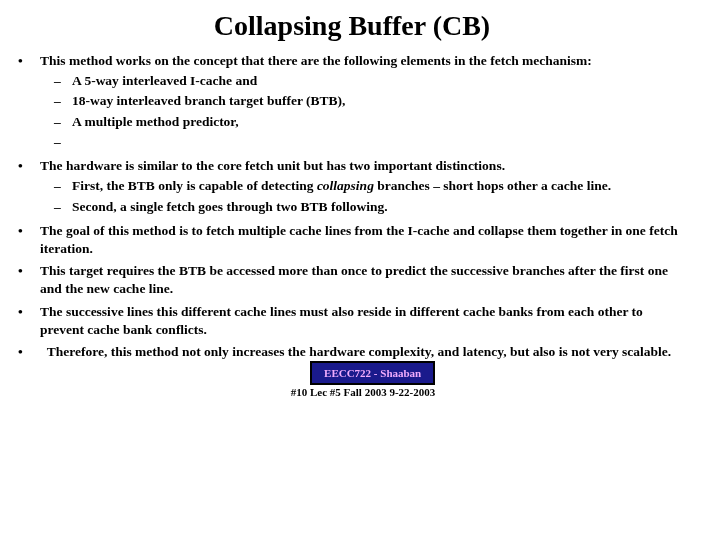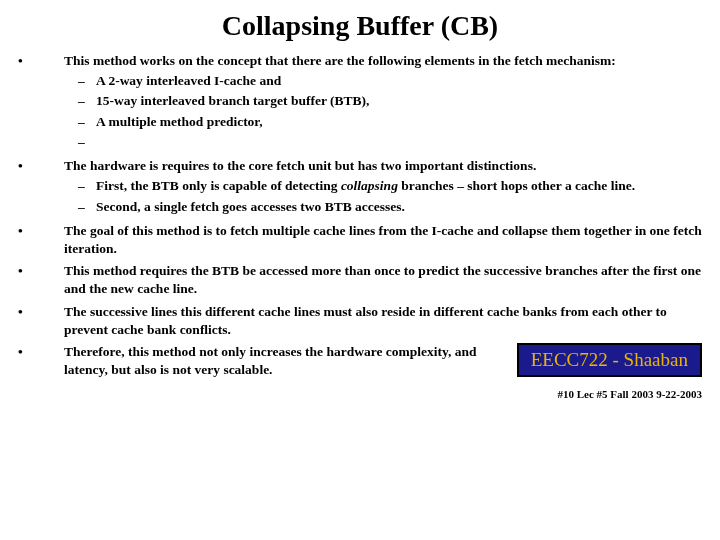--- a/index.html
+++ b/index.html
@@ -14,21 +14,21 @@
       background: #ffffff;
       font-family: 'Times New Roman', Times, serif;
       font-size: 13.5px;
       color: #000000;
       overflow: hidden;
     }
 
     .slide-container {
       width: 720px;
       height: 540px;
-      padding: 10px 18px 8px 18px;
+      padding: 10px 34px 8px 18px;
       display: flex;
       flex-direction: column;
       position: relative;
     }
 
     .slide-title {
       text-align: center;
       font-size: 28px;
       font-weight: bold;
       margin-bottom: 10px;
@@ -54,21 +54,20 @@
       padding-top: 1px;
       font-size: 13.5px;
       font-weight: bold;
     }
 
     .bullet-text {
       flex: 1;
       font-size: 13.5px;
       font-weight: bold;
       line-height: 1.35;
-      margin-left: 24px;
     }
 
     .sub-list {
       margin-left: 14px;
       margin-top: 2px;
       margin-bottom: 2px;
     }
 
     .sub-item {
       display: flex;
@@ -88,35 +87,35 @@
       font-weight: bold;
       line-height: 1.35;
     }
 
     .italic-text {
       font-style: italic;
     }
 
     .eecc-badge {
       background: #1a1a8c;
-      color: #eab308;
-      font-size: 19px;
-      font-weight: normal;
+      color: #f0abfc;
+      font-size: 11px;
+      font-weight: bold;
       font-family: 'Times New Roman', Times, serif;
       padding: 4px 12px;
       border: 2px solid #000;
       display: inline-block;
     }
 
     .page-info {
       font-size: 11px;
       font-weight: bold;
       color: #000;
       text-align: right;
-      margin-top: 11px;
+      margin-top: 1px;
     }
 
     .footer-block {
       display: flex;
       flex-direction: column;
       align-items: flex-end;
     }
   </style>
 </head>
 <body>
@@ -126,74 +125,74 @@
 
   <div class="content-area">
 
     <div class="bullet-item">
       <span class="bullet-symbol">•</span>
       <div class="bullet-text">
         <span>This method works on the concept that there are the following elements in the fetch mechanism:</span>
         <div class="sub-list">
           <div class="sub-item">
             <span class="sub-dash">–</span>
-            <span class="sub-text">A 2-way  interleaved I-cache and</span>
-          </div>
-          <div class="sub-item">
-            <span class="sub-dash">–</span>
-            <span class="sub-text">15-way interleaved branch target buffer (BTB),</span>
+            <span class="sub-text">A 5-way  interleaved I-cache and</span>
+          </div>
+          <div class="sub-item">
+            <span class="sub-dash">–</span>
+            <span class="sub-text">18-way interleaved branch target buffer (BTB),</span>
           </div>
           <div class="sub-item">
             <span class="sub-dash">–</span>
             <span class="sub-text">A multiple method predictor,</span>
           </div>
           <div class="sub-item">
             <span class="sub-dash">–&nbsp;</span>
           </div>
         </div>
       </div>
     </div>
 
     <div class="bullet-item">
       <span class="bullet-symbol">•</span>
       <div class="bullet-text">
-        <span>The hardware is requires to the core fetch unit but has two important distinctions.</span>
+        <span>The hardware is similar to the core fetch unit but has two important distinctions.</span>
         <div class="sub-list">
           <div class="sub-item">
             <span class="sub-dash">–</span>
             <span class="sub-text">
               <span>First, the BTB only is capable of detecting </span><span class="italic-text">collapsing</span><span> branches – short hops other a cache line.</span>
             </span>
           </div>
           <div class="sub-item">
             <span class="sub-dash">–</span>
-            <span class="sub-text">Second, a single fetch goes accesses two BTB accesses.</span>
+            <span class="sub-text">Second, a single fetch goes through two BTB following.</span>
           </div>
         </div>
       </div>
     </div>
 
     <div class="bullet-item">
       <span class="bullet-symbol">•</span>
       <div class="bullet-text">The goal of this method is to fetch multiple cache lines from the I-cache and collapse them together in one fetch iteration.</div>
     </div>
 
     <div class="bullet-item">
       <span class="bullet-symbol">•</span>
-      <div class="bullet-text">This method  requires  the BTB be accessed more than once to predict the successive branches after the first one and the new cache line.</div>
+      <div class="bullet-text">This target  requires  the BTB be accessed more than once to predict the successive branches after the first one and the new cache line.</div>
     </div>
 
     <div class="bullet-item">
       <span class="bullet-symbol">•</span>
       <div class="bullet-text">The successive lines this different cache lines must also reside in different cache banks from each other to prevent cache bank conflicts.</div>
     </div>
 
     <div class="bullet-item" style="align-items: flex-end;">
       <span class="bullet-symbol" style="align-self: flex-start; padding-top:1px;">•</span>
-      <div style="flex:1; display:flex; flex-direction:row; align-items:flex-start; justify-content: space-between;">
+      <div style="flex:1; display:flex; flex-direction:column; align-items:center; justify-content: space-between;">
         <div class="bullet-text" style="flex:1; padding-right: 8px;">Therefore, this method not only increases the hardware complexity, and latency,  but also is not very scalable.</div>
         <div class="footer-block">
           <div class="eecc-badge">EECC722 - Shaaban</div>
           <div class="page-info">#10   Lec #5   Fall 2003  9-22-2003</div>
         </div>
       </div>
     </div>
 
   </div>
 </div>

